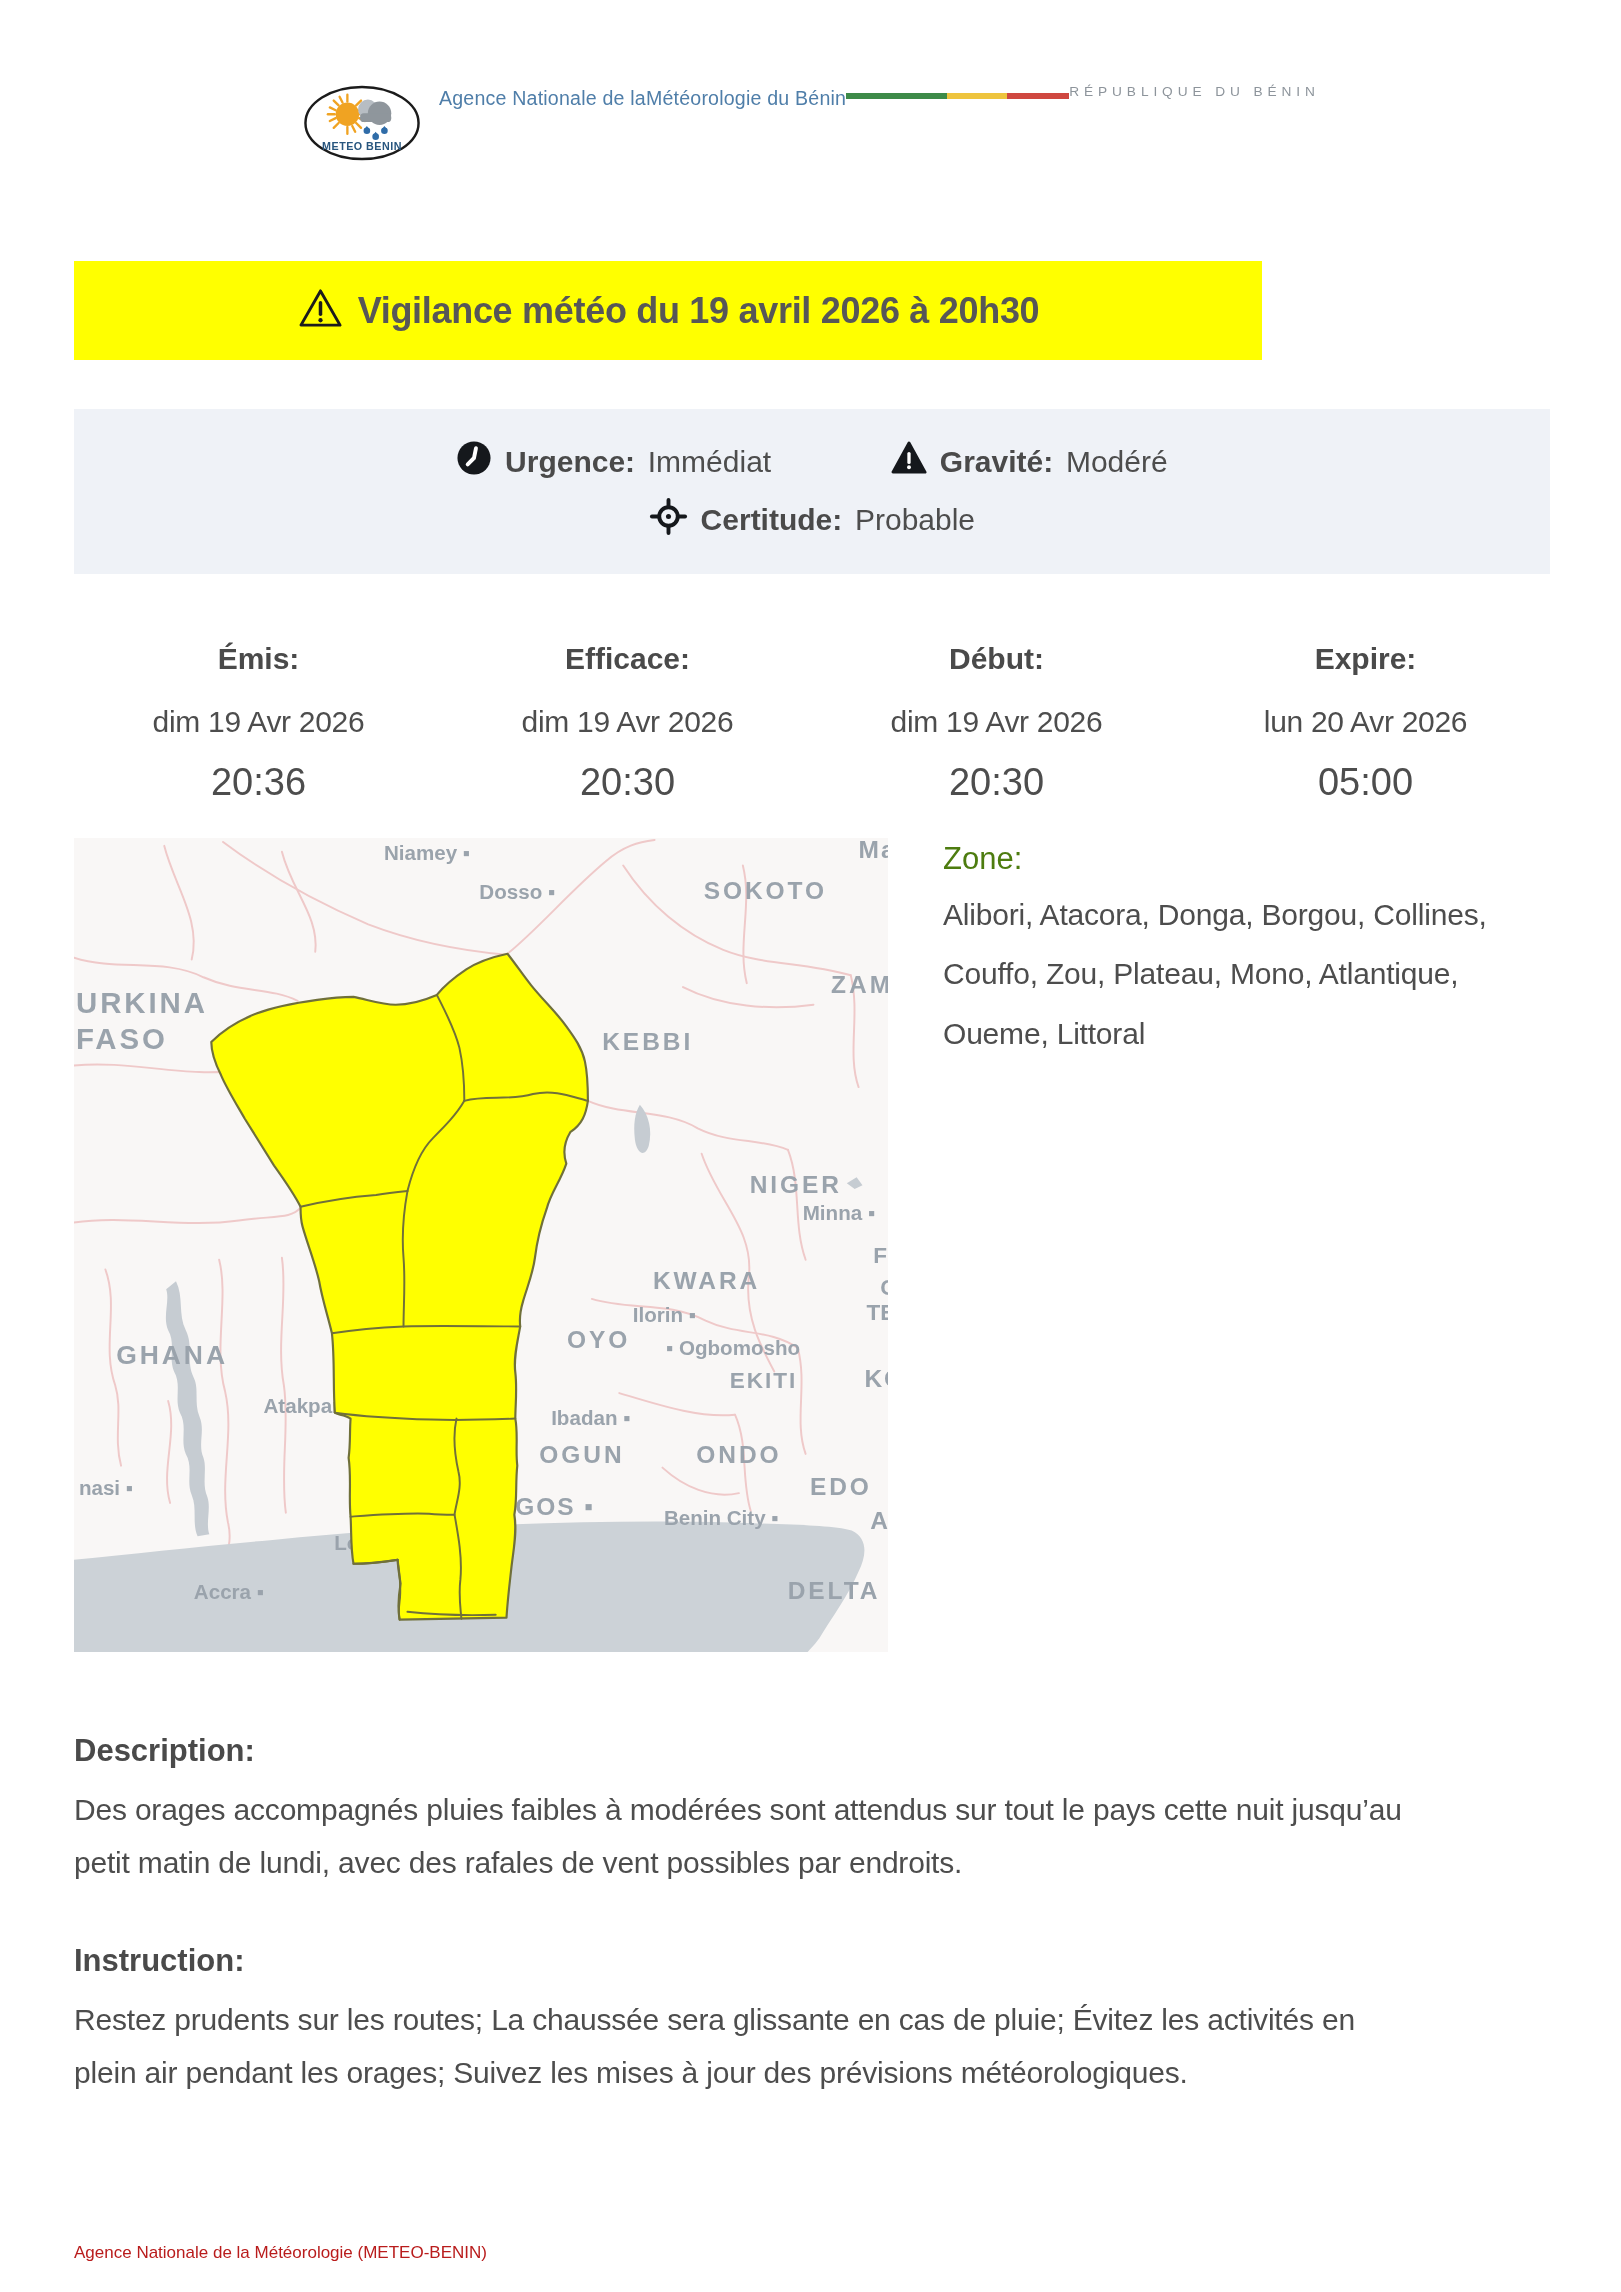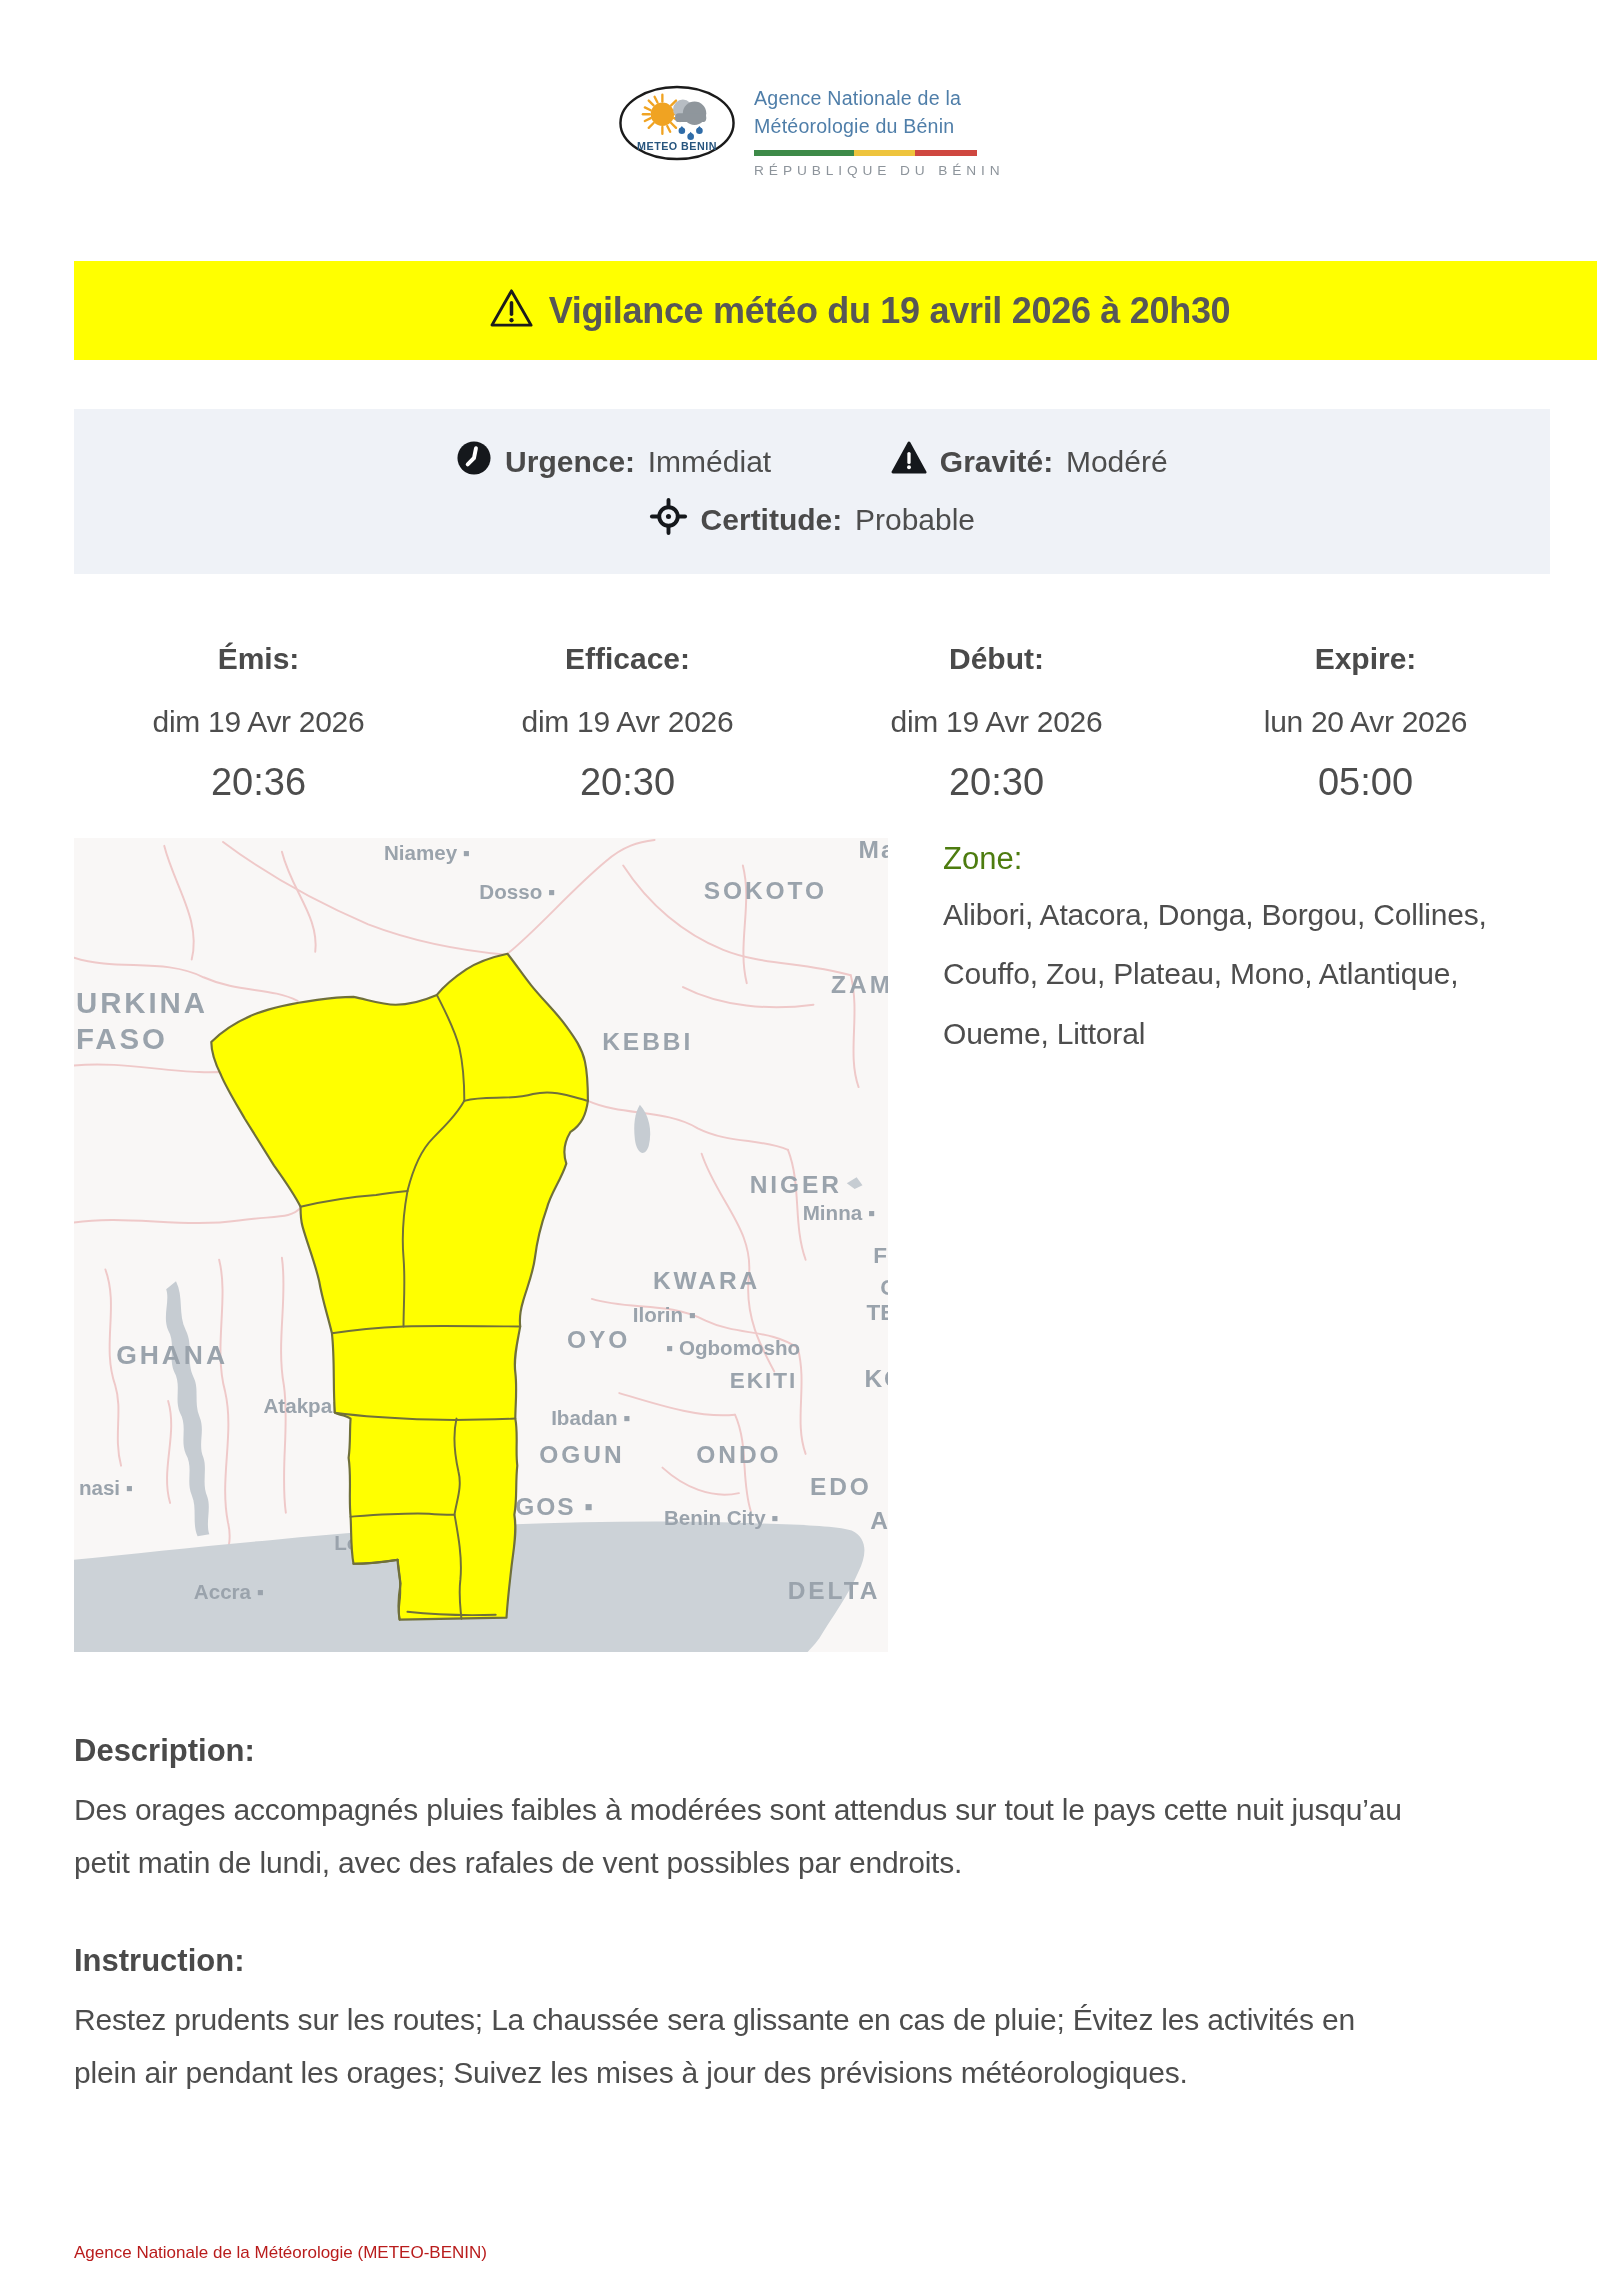--- a/index.html
+++ b/index.html
@@ -8,31 +8,31 @@
 
   
   .hdr{position:absolute;top:15.7px;left:74px;width:1476px;display:flex;
        justify-content:space-between;align-items:baseline;}
   .hdr-url{font-size:22.5px;color:#3c3c3c;letter-spacing:-0.4px;}
   .hdr-page{font-family:"DejaVu Serif", serif;font-size:24.5px;color:#1d1d1d;}
 
   
   .logo-wrap{position:absolute;top:84px;left:0;width:100%;display:flex;
              justify-content:center;align-items:flex-start;gap:15.7px;}
-  .logo-right{display:flex;flex-direction:column;}
+  .logo-right{display:flex;}
   .org-line{font-size:19.6px;color:#4f7ea9;line-height:1.45;letter-spacing:0.2px;}
   .flag-bar{display:flex;height:5.9px;width:223px;margin:8.8px 0 7.8px 0;}
   .flag-bar .g{width:45%;}
   .flag-bar .y{width:27%;}
   .flag-bar .r{width:28%;}
   .republic{font-size:13.7px;color:#8d949b;letter-spacing:4.9px;}
 
   
-  .banner{position:absolute;top:261px;left:74px;width:1476px;height:99px;
-          background:#ffff00;display:flex;align-items:center;justify-content:center;gap:14px;padding-left:47px;}
+  .banner{position:absolute;top:261px;left:74px;width:1188px;height:99px;
+          background:#ffff00;display:flex;align-items:center;justify-content:center;gap:14px;}
   .banner-title{font-size:36px;font-weight:bold;color:#575757;letter-spacing:-0.3px;}
 
   
   .info-box{position:absolute;top:409px;left:74px;width:1476px;height:165px;
             background:#eff2f7;display:flex;flex-direction:column;justify-content:center;
             align-items:center;gap:13.7px;}
   .info-row{display:flex;align-items:center;gap:120px;}
   .info-item{display:flex;align-items:center;gap:12.7px;font-size:30px;color:#4d4d4d;}
   .info-item b{color:#4a4a4a;}
 

